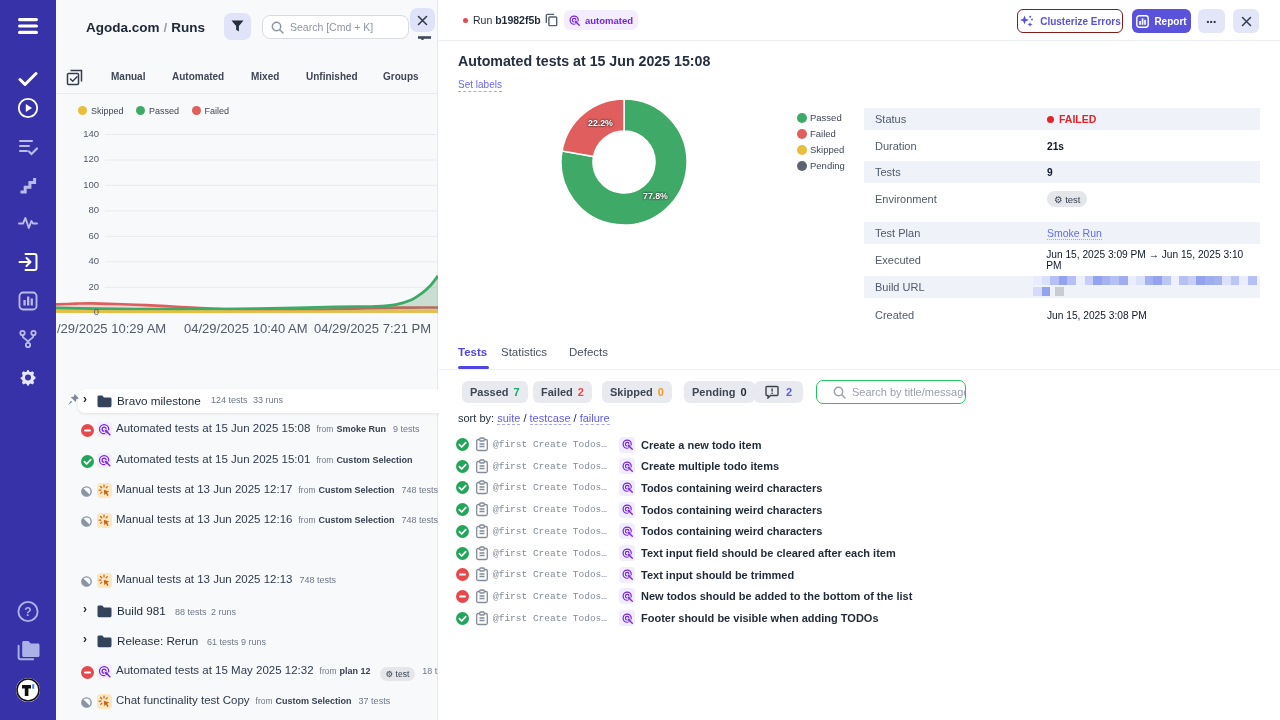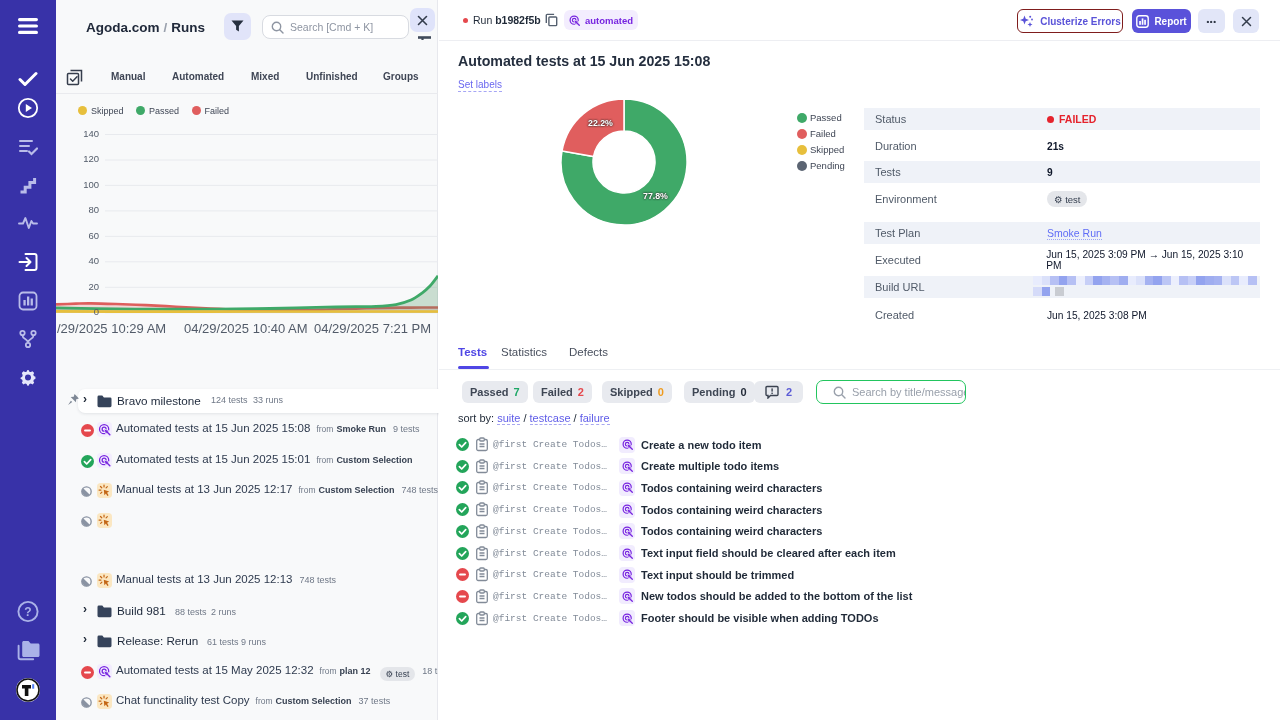--- a/index.html
+++ b/index.html
@@ -296,20 +296,21 @@
           <circle cx="6" cy="6" r="5.1" stroke="#8a93a2" stroke-width="1.5" fill="none"></circle>
           <path d="M2.4 2.4 A5.1 5.1 0 0 0 9.6 9.6 Z" fill="#8a93a2"></path>
         </svg>
     <svg class="ic2" width="15" height="15" viewBox="0 0 16 16">
           <rect width="16" height="16" rx="4" fill="#fbe7c2"></rect>
           <g stroke="#c46615" stroke-width="1.3" stroke-linecap="round">
             <path d="M7.5 2.2 v2 M3.7 3.7 l1.4 1.4 M2.2 7.5 h2 M3.9 11 l1.3-1.3 M11 3.9 l-1.3 1.3"></path>
           </g>
           <path d="M7.2 7.2 L13 9.1 L10.7 10.3 L12.4 13 L11 13.9 L9.5 11.3 L7.9 13 Z" fill="#c46615"></path>
         </svg>
+    <span class="title">Manual tests at 13 Jun 2025 12:16<span class="from">from</span><span class="src">Custom Selection</span><span class="cnt">748 tests</span></span>
   </div>
 
 
   <div class="runrow" style="top:565px;">
     <svg class="ic1" width="11" height="11" viewBox="0 0 12 12" style="margin-top:1px">
           <circle cx="6" cy="6" r="5.1" stroke="#8a93a2" stroke-width="1.5" fill="none"></circle>
           <path d="M2.4 2.4 A5.1 5.1 0 0 0 9.6 9.6 Z" fill="#8a93a2"></path>
         </svg>
     <svg class="ic2" width="15" height="15" viewBox="0 0 16 16">
           <rect width="16" height="16" rx="4" fill="#fbe7c2"></rect>

